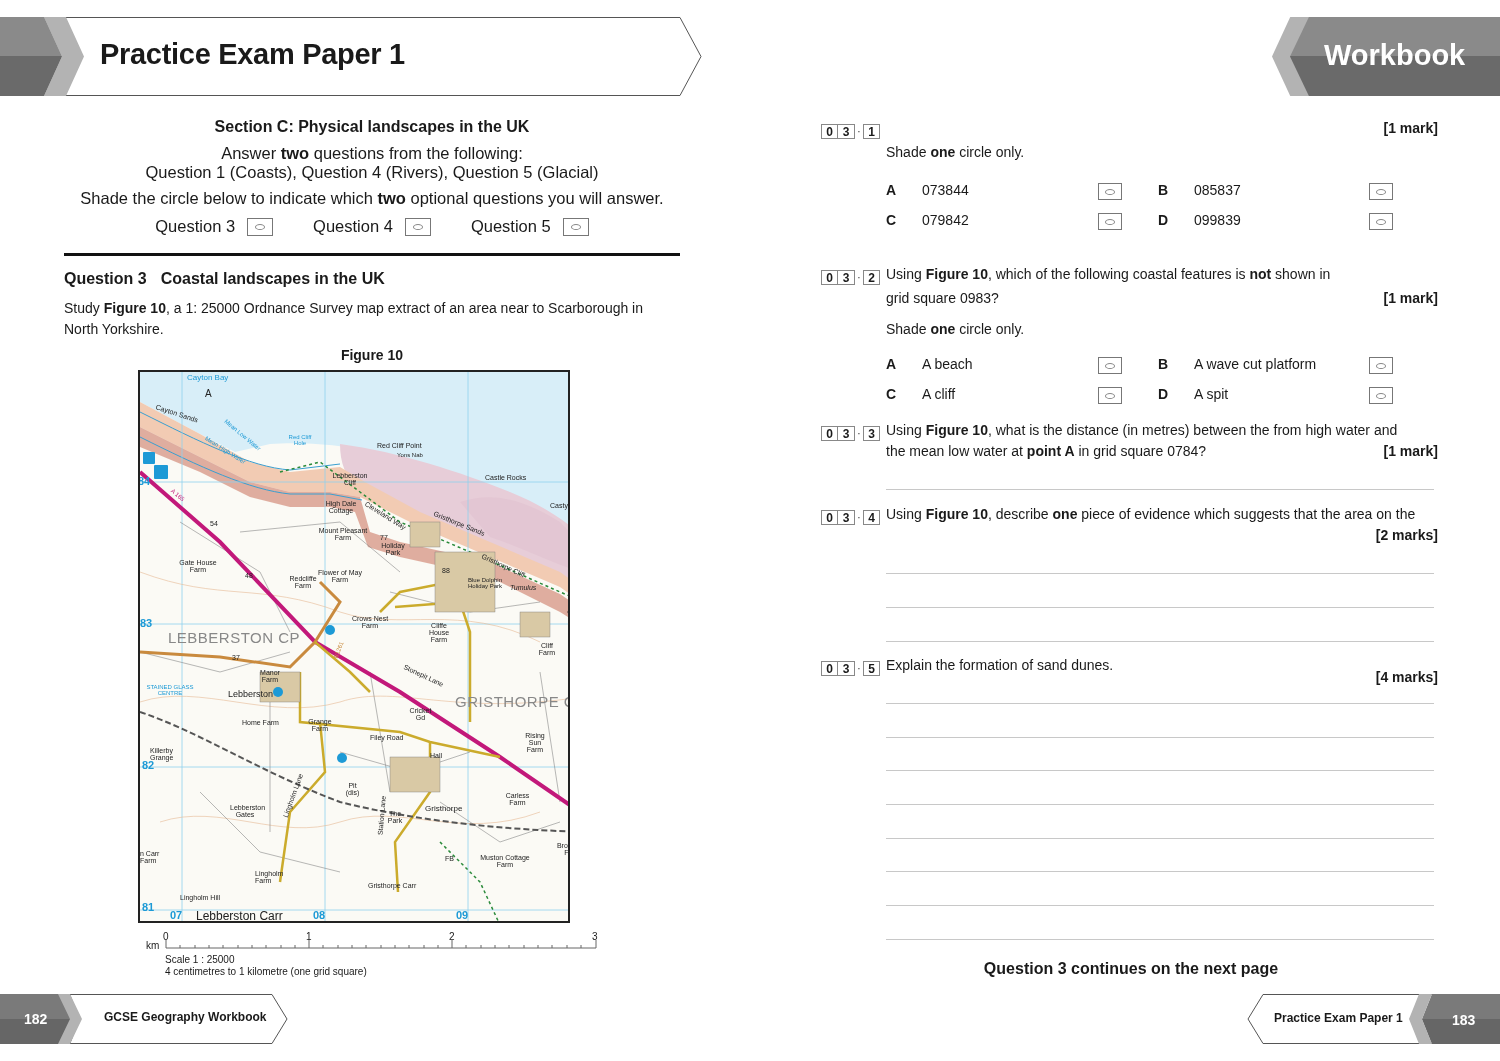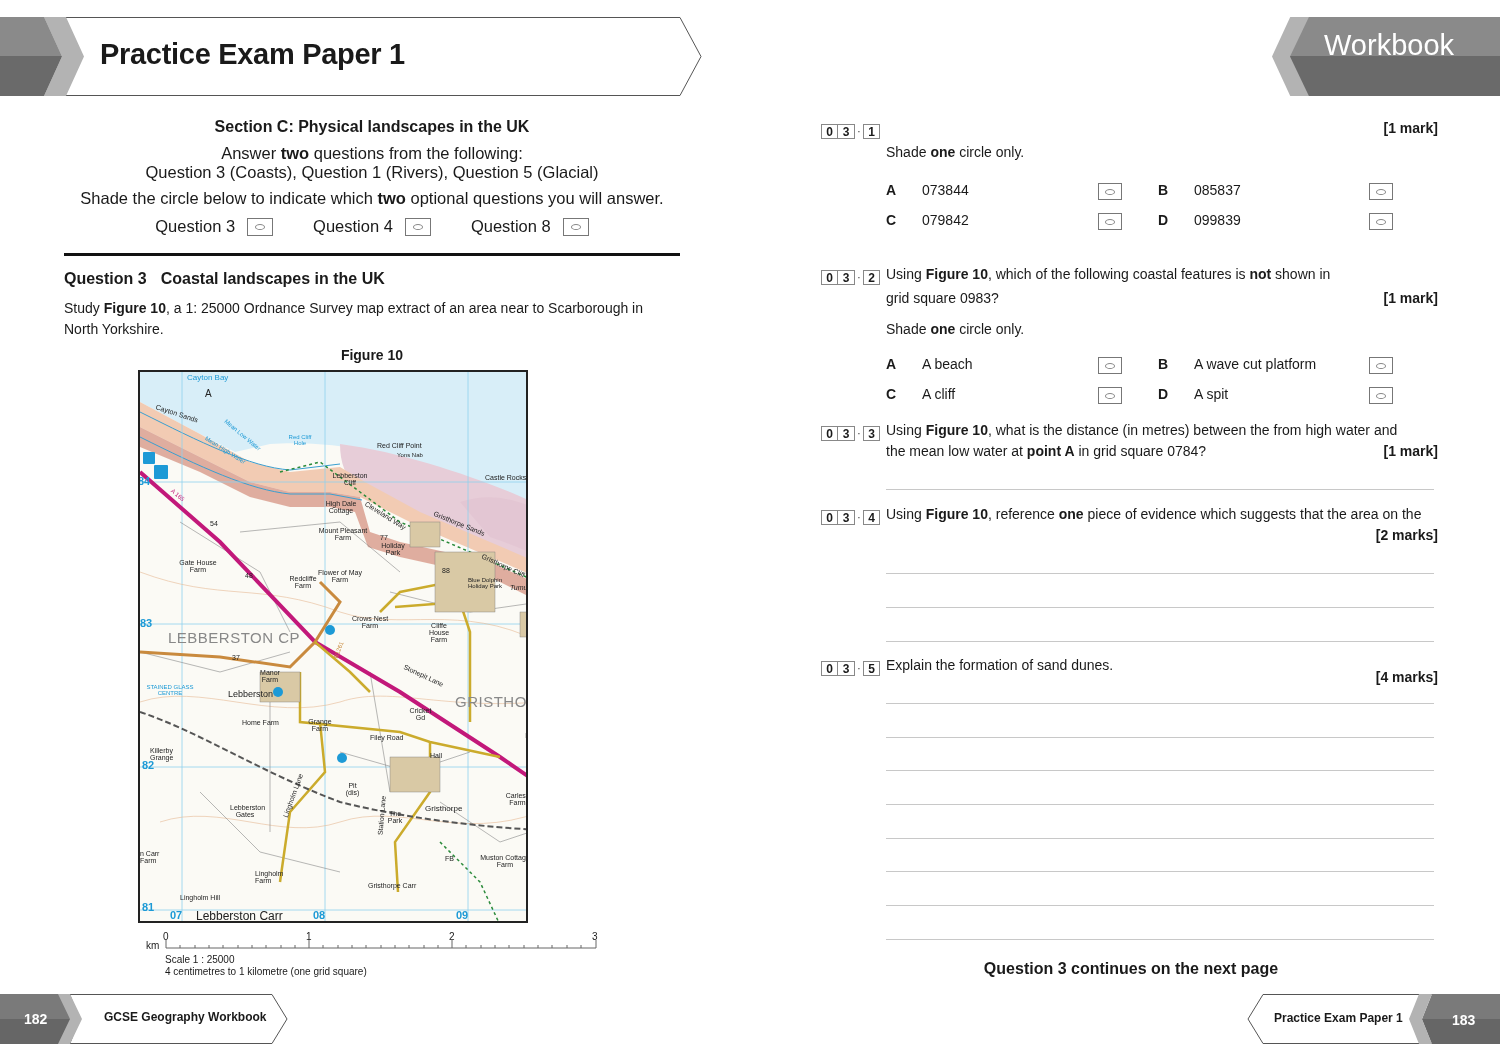--- a/index.html
+++ b/index.html
@@ -7,38 +7,38 @@
   .abs { position: absolute; }
   
   .hdr-left-grey { left: 0; top: 17px; width: 70px; height: 79px; background: linear-gradient(#8a8a8a 0 50%, #6a6a6a 50% 100%); }
   .hdr-left-chev { left: 44px; top: 17px; width: 40px; height: 79px; background: #b3b3b3; clip-path: polygon(0 0, 55% 0, 100% 50%, 55% 100%, 0 100%, 45% 50%); }
   .hdr-left-white { left: 62px; top: 17px; width: 640px; height: 79px; }
   .hdr-left-white svg { position: absolute; left: 0; top: 0; }
   .page-title { left: 100px; top: 38px; font-size: 29px; font-weight: bold; letter-spacing: -0.3px; }
   .hdr-right { left: 1272px; top: 17px; width: 228px; height: 79px; }
   .hdr-right-chev { position: absolute; left: 0; top: 0; width: 228px; height: 79px; background: #b3b3b3; clip-path: polygon(8% 0, 100% 0, 100% 100%, 8% 100%, 0 50%); }
   .hdr-right-main { position: absolute; left: 18px; top: 0; width: 210px; height: 79px; background: linear-gradient(#8a8a8a 0 50%, #6a6a6a 50% 100%); clip-path: polygon(9% 0, 100% 0, 100% 100%, 9% 100%, 0 50%); }
-  .workbook-label { position: absolute; left: 52px; top: 12px; font-size: 29px; font-weight: normal; color: #fff; }
+  .workbook-label { position: absolute; left: 52px; top: 22px; font-size: 29px; font-weight: bold; color: #fff; }
 
   
   .center { text-align: center; }
   .sec-title { left: 64px; width: 616px; top: 118px; font-size: 16px; font-weight: bold; }
   .instr { left: 64px; width: 616px; font-size: 16.5px; }
   .qchoice-row { left: 64px; width: 616px; top: 217px; display: flex; justify-content: center; gap: 40px; font-size: 16.5px; }
   .qchoice { display: flex; align-items: center; gap: 12px; }
   .cbox { display: inline-flex; width: 26px; height: 18px; border: 1px solid #777; align-items: center; justify-content: center; }
   .cbox span { width: 10px; height: 6px; border: 1px solid #888; border-radius: 50%; }
   .rule { left: 64px; top: 253px; width: 616px; height: 3px; background: #111; }
   .q3-title { left: 64px; top: 270px; font-size: 16px; font-weight: bold; }
   .q3-title span + span { margin-left: 14px; }
   .study { left: 64px; top: 298px; width: 616px; font-size: 14px; line-height: 21px; }
   .fig-label { left: 64px; width: 616px; top: 347px; font-size: 14px; font-weight: bold; text-align: center; }
 
   
-  .map { left: 138px; top: 370px; width: 390px; height: 553px; border: 2px solid #222; overflow: hidden; background: #fbfaf5; }
+  .map { left: 138px; top: 370px; width: 432px; height: 553px; border: 2px solid #222; overflow: hidden; background: #fbfaf5; }
   .maplabel { position: absolute; font-size: 7px; color: #222; white-space: nowrap; line-height: 1; }
   .maplabel.blue { color: #1d9ad6; }
   .maplabel.big { font-size: 15px; color: #888; letter-spacing: 0.5px; }
   .maplabel.grid { font-size: 11px; color: #1d9ad6; font-weight: bold; }
 
   
   .scale { left: 145px; top: 930px; width: 460px; height: 50px; }
   .scale-text { left: 165px; font-size: 10px; }
 
   
@@ -77,39 +77,39 @@
 <div class="abs hdr-right">
   <div class="hdr-right-chev"></div>
   <div class="hdr-right-main"></div>
   <div class="workbook-label">Workbook</div>
 </div>
 
 <div class="abs sec-title center">Section C: Physical landscapes in the UK</div>
 <div class="abs instr center" style="top:144px">
   <span>Answer </span><b>two</b><span> questions from the following:</span>
 </div>
-<div class="abs instr center" style="top:163px">Question 3 (Coasts), Question 1 (Rivers), Question 5 (Glacial)</div>
+<div class="abs instr center" style="top:163px">Question 1 (Coasts), Question 4 (Rivers), Question 5 (Glacial)</div>
 <div class="abs instr center" style="top:189px">
   <span>Shade the circle below to indicate which </span><b>two</b><span> optional questions you will answer.</span>
 </div>
 <div class="abs qchoice-row">
   <div class="qchoice">
       <span>Question 3</span>
       <span class="cbox">
         <span></span>
       </span>
     </div>
   <div class="qchoice">
       <span>Question 4</span>
       <span class="cbox">
         <span></span>
       </span>
     </div>
   <div class="qchoice">
-      <span>Question 8</span>
+      <span>Question 5</span>
       <span class="cbox">
         <span></span>
       </span>
     </div>
 </div>
 <div class="abs rule"></div>
 
 <div class="abs q3-title">
   <span>Question 3</span><span>Coastal landscapes in the UK</span>
 </div>
@@ -395,21 +395,21 @@
 </div>
 <div class="line" style="top:489px"></div>
 
 <div class="abs qrow" style="top:504px;height:45px">
   <span class="qnum" style="position:absolute;left:0;top:3px">
     <span class="d">0</span>
       <span class="d" style="border-left:none">3</span>
       <span class="dot">·</span>
       <span class="d">4</span>
   </span>
-  <div class="qtext" style="width:552px"><span>Using </span><b>Figure 10</b><span>, reference </span><b>one</b><span> piece of evidence which suggests that the area on the</span></div>
+  <div class="qtext" style="width:552px"><span>Using </span><b>Figure 10</b><span>, describe </span><b>one</b><span> piece of evidence which suggests that the area on the</span></div>
   <span class="mark" style="top:21px">[2 marks]</span>
 </div>
 <div class="line" style="top:573px"></div>
 <div class="line" style="top:607px"></div>
 <div class="line" style="top:641px"></div>
 
 <div class="abs qrow" style="top:655px;height:24px">
   <span class="qnum" style="position:absolute;left:0;top:3px">
     <span class="d">0</span>
       <span class="d" style="border-left:none">3</span>

